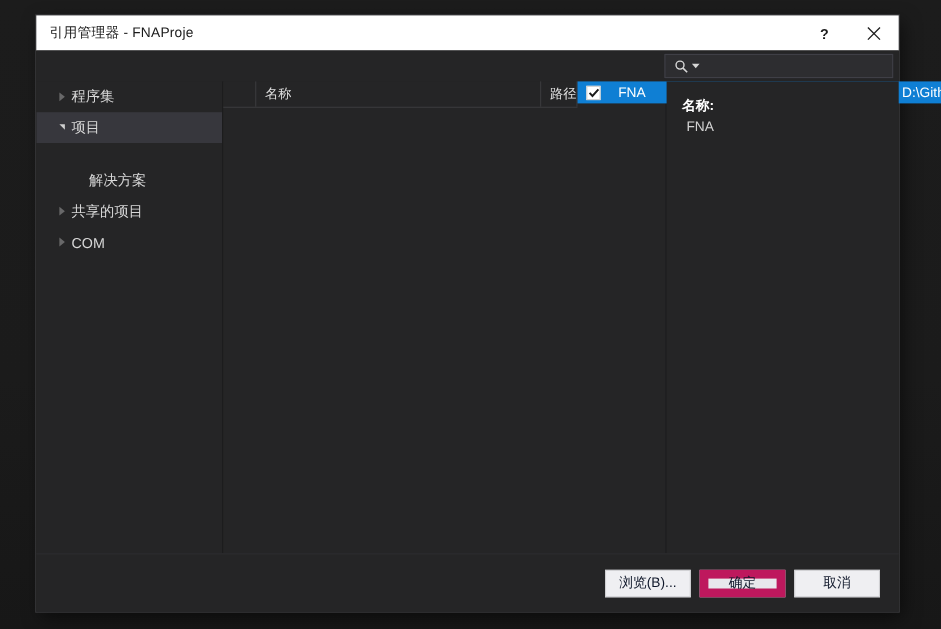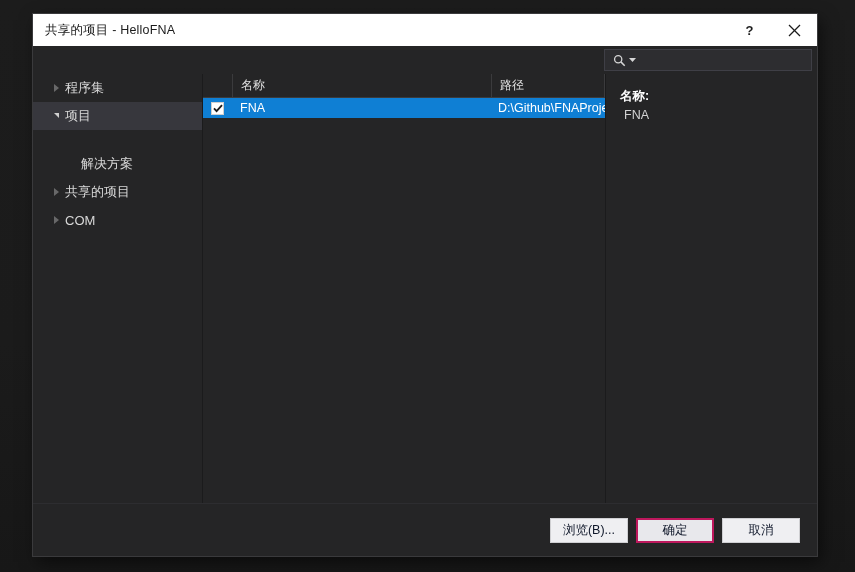--- a/index.html
+++ b/index.html
@@ -165,21 +165,21 @@
   }
   .tree-label { white-space: nowrap; }
   .tree-item.child { padding-left: 24px; margin-top: 20px; }
   .tree-item.child .tree-label { padding-left: 24px; }
 
   
   #listpane {
     flex: 1;
     min-width: 0;
     display: flex;
-    flex-direction: column;
+    flex-direction: row;
     background: #252526;
     border-right: 1px solid #1b1b1c;
   }
   #list-header {
     height: 23px;
     min-height: 23px;
     display: flex;
     align-items: stretch;
     background: #252526;
     border-bottom: 1px solid #3b3b3d;
@@ -272,35 +272,35 @@
     font-size: 12.5px;
     font-family: inherit;
     padding: 0 10px;
     cursor: default;
     display: flex;
     align-items: center;
     justify-content: center;
     box-sizing: border-box;
   }
   .dlg-btn.default {
-    border: 2px solid #be185d;
+    border: 8px solid #be185d;
     background: #e8e8ec;
   }
 </style>
 </head>
 <body>
 
 <div id="desktop">
   <div id="desktop-shade"></div>
 </div>
 
 <div id="dialog">
 
   <div id="titlebar">
-    <div id="title-text">共享的项目 - HelloFNA</div>
+    <div id="title-text">引用管理器 - FNAProje</div>
     <div class="titlebar-btn" id="help-btn">
       <span>?</span>
     </div>
     <div class="titlebar-btn" id="close-btn">
       <svg width="13" height="13" viewBox="0 0 13 13">
         <line x1="1" y1="1" x2="12" y2="12" stroke="#1c1c1c" stroke-width="1.2"></line>
         <line x1="12" y1="1" x2="1" y2="12" stroke="#1c1c1c" stroke-width="1.2"></line>
       </svg>
     </div>
   </div>

